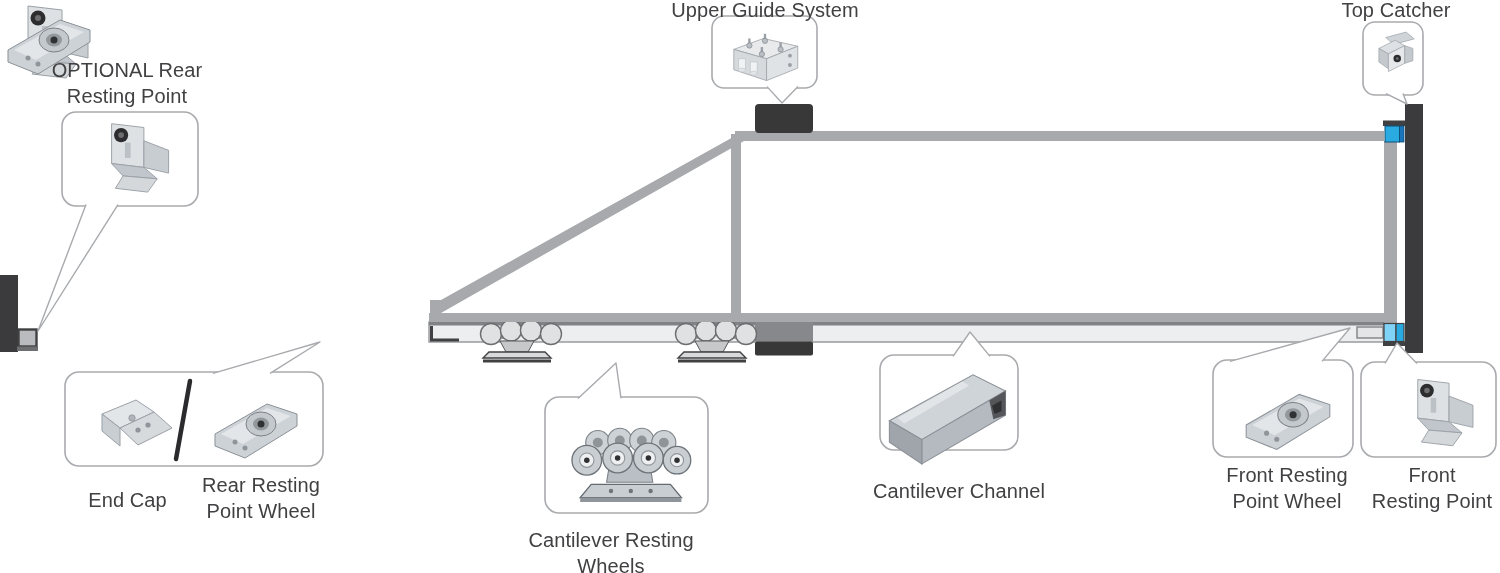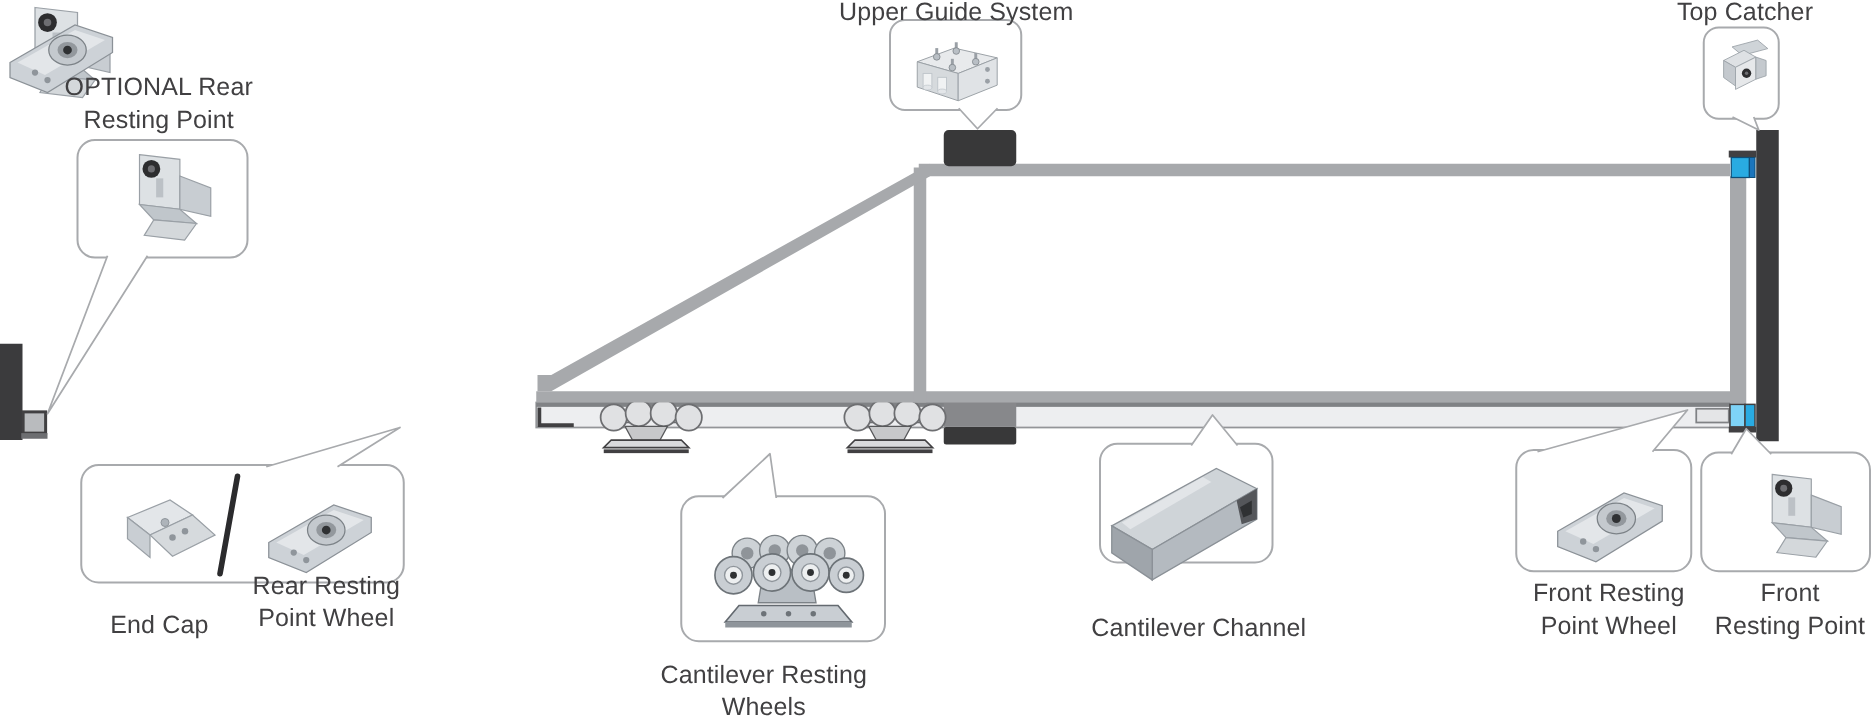--- a/index.html
+++ b/index.html
@@ -225,31 +225,31 @@
   </div>
 
   <div class="part-label" style="left:1321px; top:-3px; width:150px;">
     <div>Top Catcher</div>
   </div>
 
   <div class="part-label" style="left:55px; top:474px; width:145px;margin-top:13px;">
     <div>End Cap</div>
   </div>
 
-  <div class="part-label" style="left:161px; top:456px; width:200px;">
+  <div class="part-label" style="left:161px; top:472px; width:200px;">
     <div>Rear Resting</div>
     <div>Point Wheel</div>
   </div>
 
   <div class="part-label" style="left:511px; top:527px; width:200px;">
     <div>Cantilever Resting</div>
     <div>Wheels</div>
   </div>
 
-  <div class="part-label" style="left:859px; top:478px; width:200px;margin-top:12px;">
+  <div class="part-label" style="left:859px; top:478px; width:200px;">
     <div>Cantilever Channel</div>
   </div>
 
   <div class="part-label" style="left:1187px; top:462px; width:200px;text-align:center;">
     <div>Front Resting</div>
     <div>Point Wheel</div>
   </div>
 
   <div class="part-label" style="left:1342px; top:462px; width:180px;">
     <div>Front</div>

